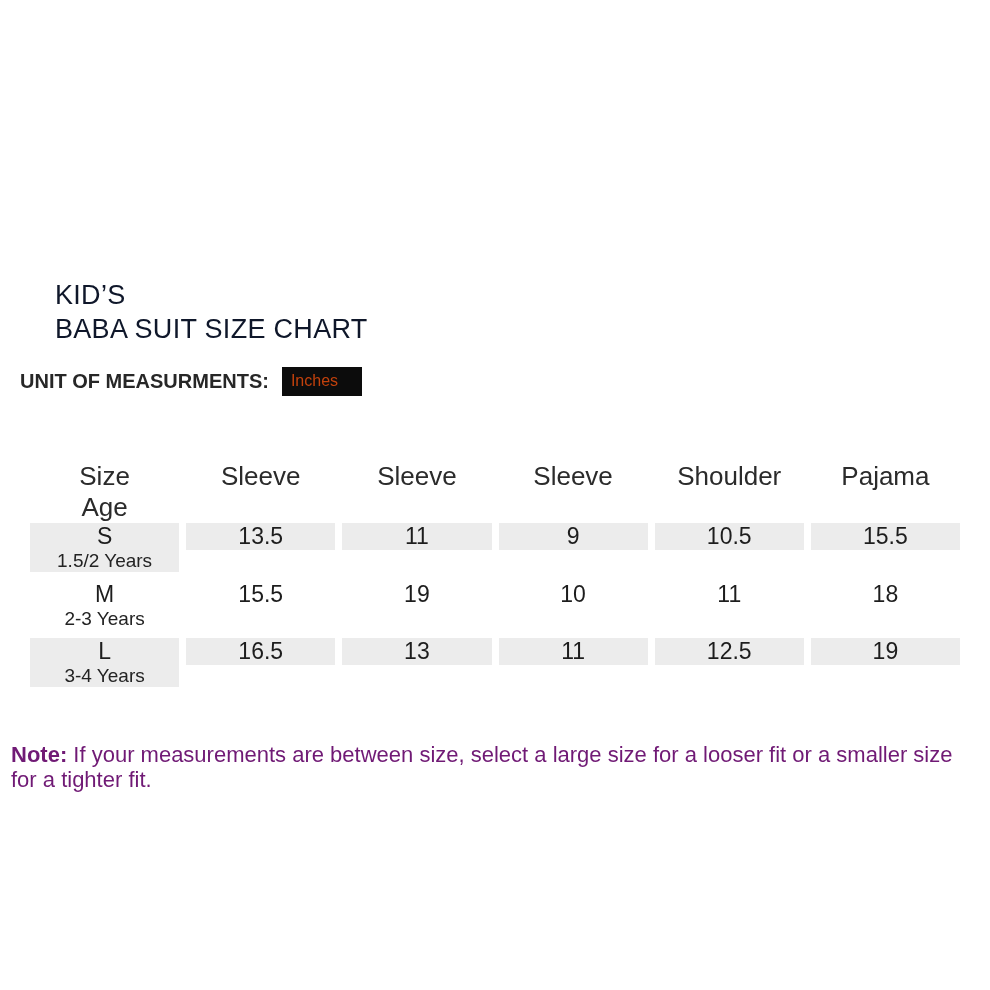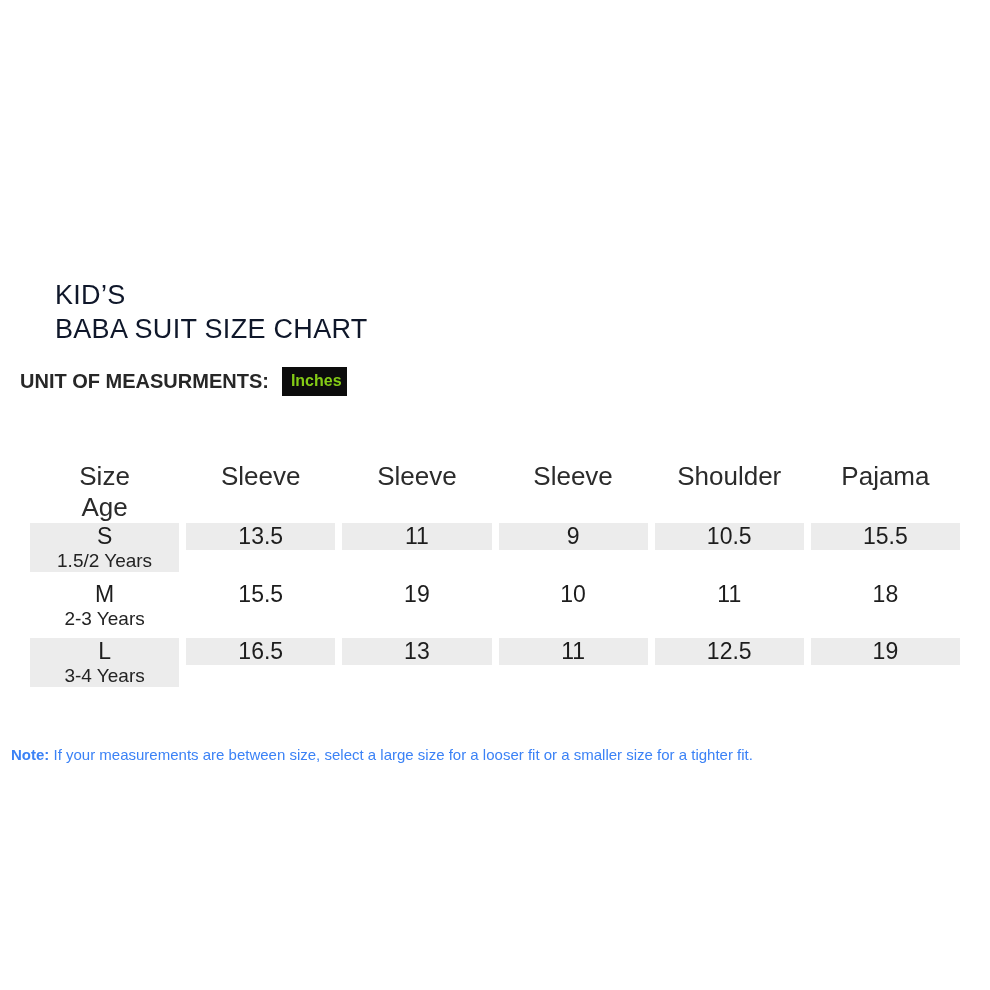--- a/index.html
+++ b/index.html
@@ -35,24 +35,24 @@
     align-items: center;
     gap: 13px;
   }
   .unit-label {
     font-size: 20px;
     font-weight: 600;
     color: #272727;
   }
   .unit-badge {
     background: #0c0c0c;
-    color: #84cc16;
+    color: #c2410c;
     font-size: 16px;
-    font-weight: 700;
-    padding: 5px 5px 6px 9px;
+    font-weight: 400;
+    padding: 5px 24px 6px 9px;
     line-height: 18px;
   }
 
   
   .trow {
     position: absolute;
     left: 30px;
     width: 930px;
     display: grid;
     grid-template-columns: repeat(6, 1fr);
@@ -79,23 +79,23 @@
   }
   .shaded .cell { background: #ececec; }
   .cell.age { font-size: 19px; color: #232323; }
 
   
   .note {
     position: absolute;
     left: 11px;
     top: 742px;
     width: 968px;
-    font-size: 15px;
+    font-size: 22px;
     line-height: 25px;
-    color: #3b82f6;
+    color: #701a75;
   }
   .note .note-label { font-weight: 700; }
 </style>
 </head>
 <body>
 
 <div class="canvas">
 
   <div class="title-block">
     <div>KID’S</div>

